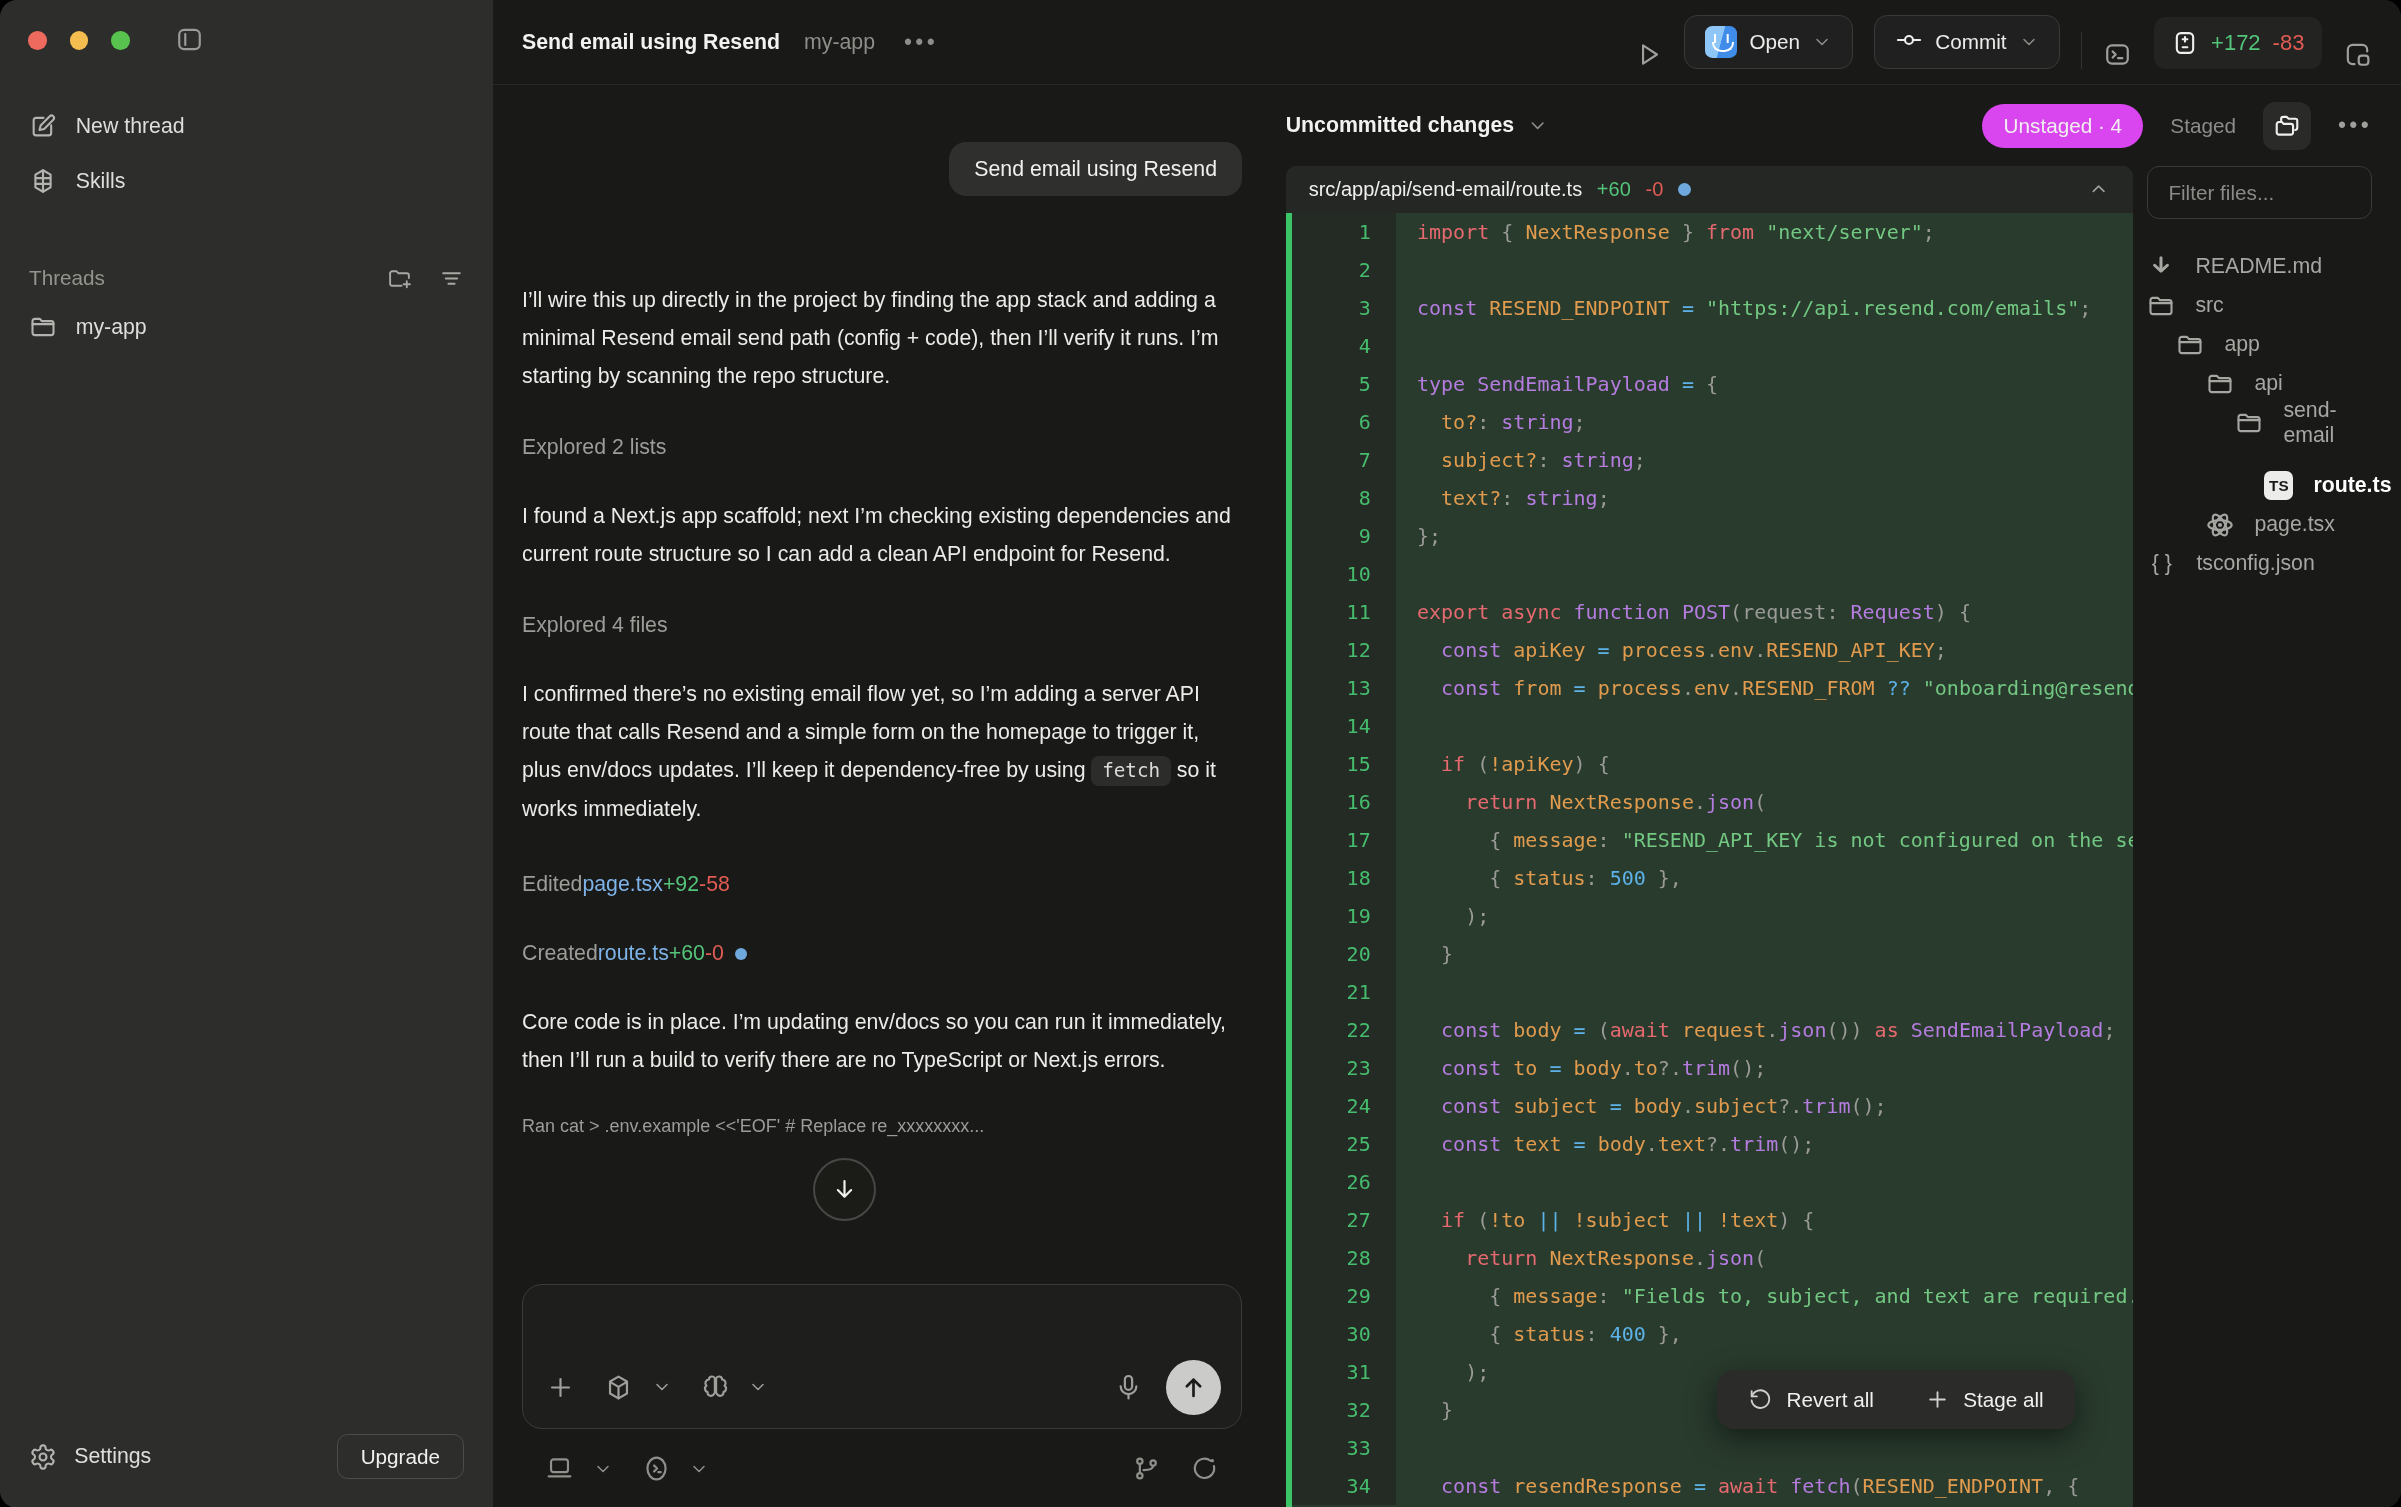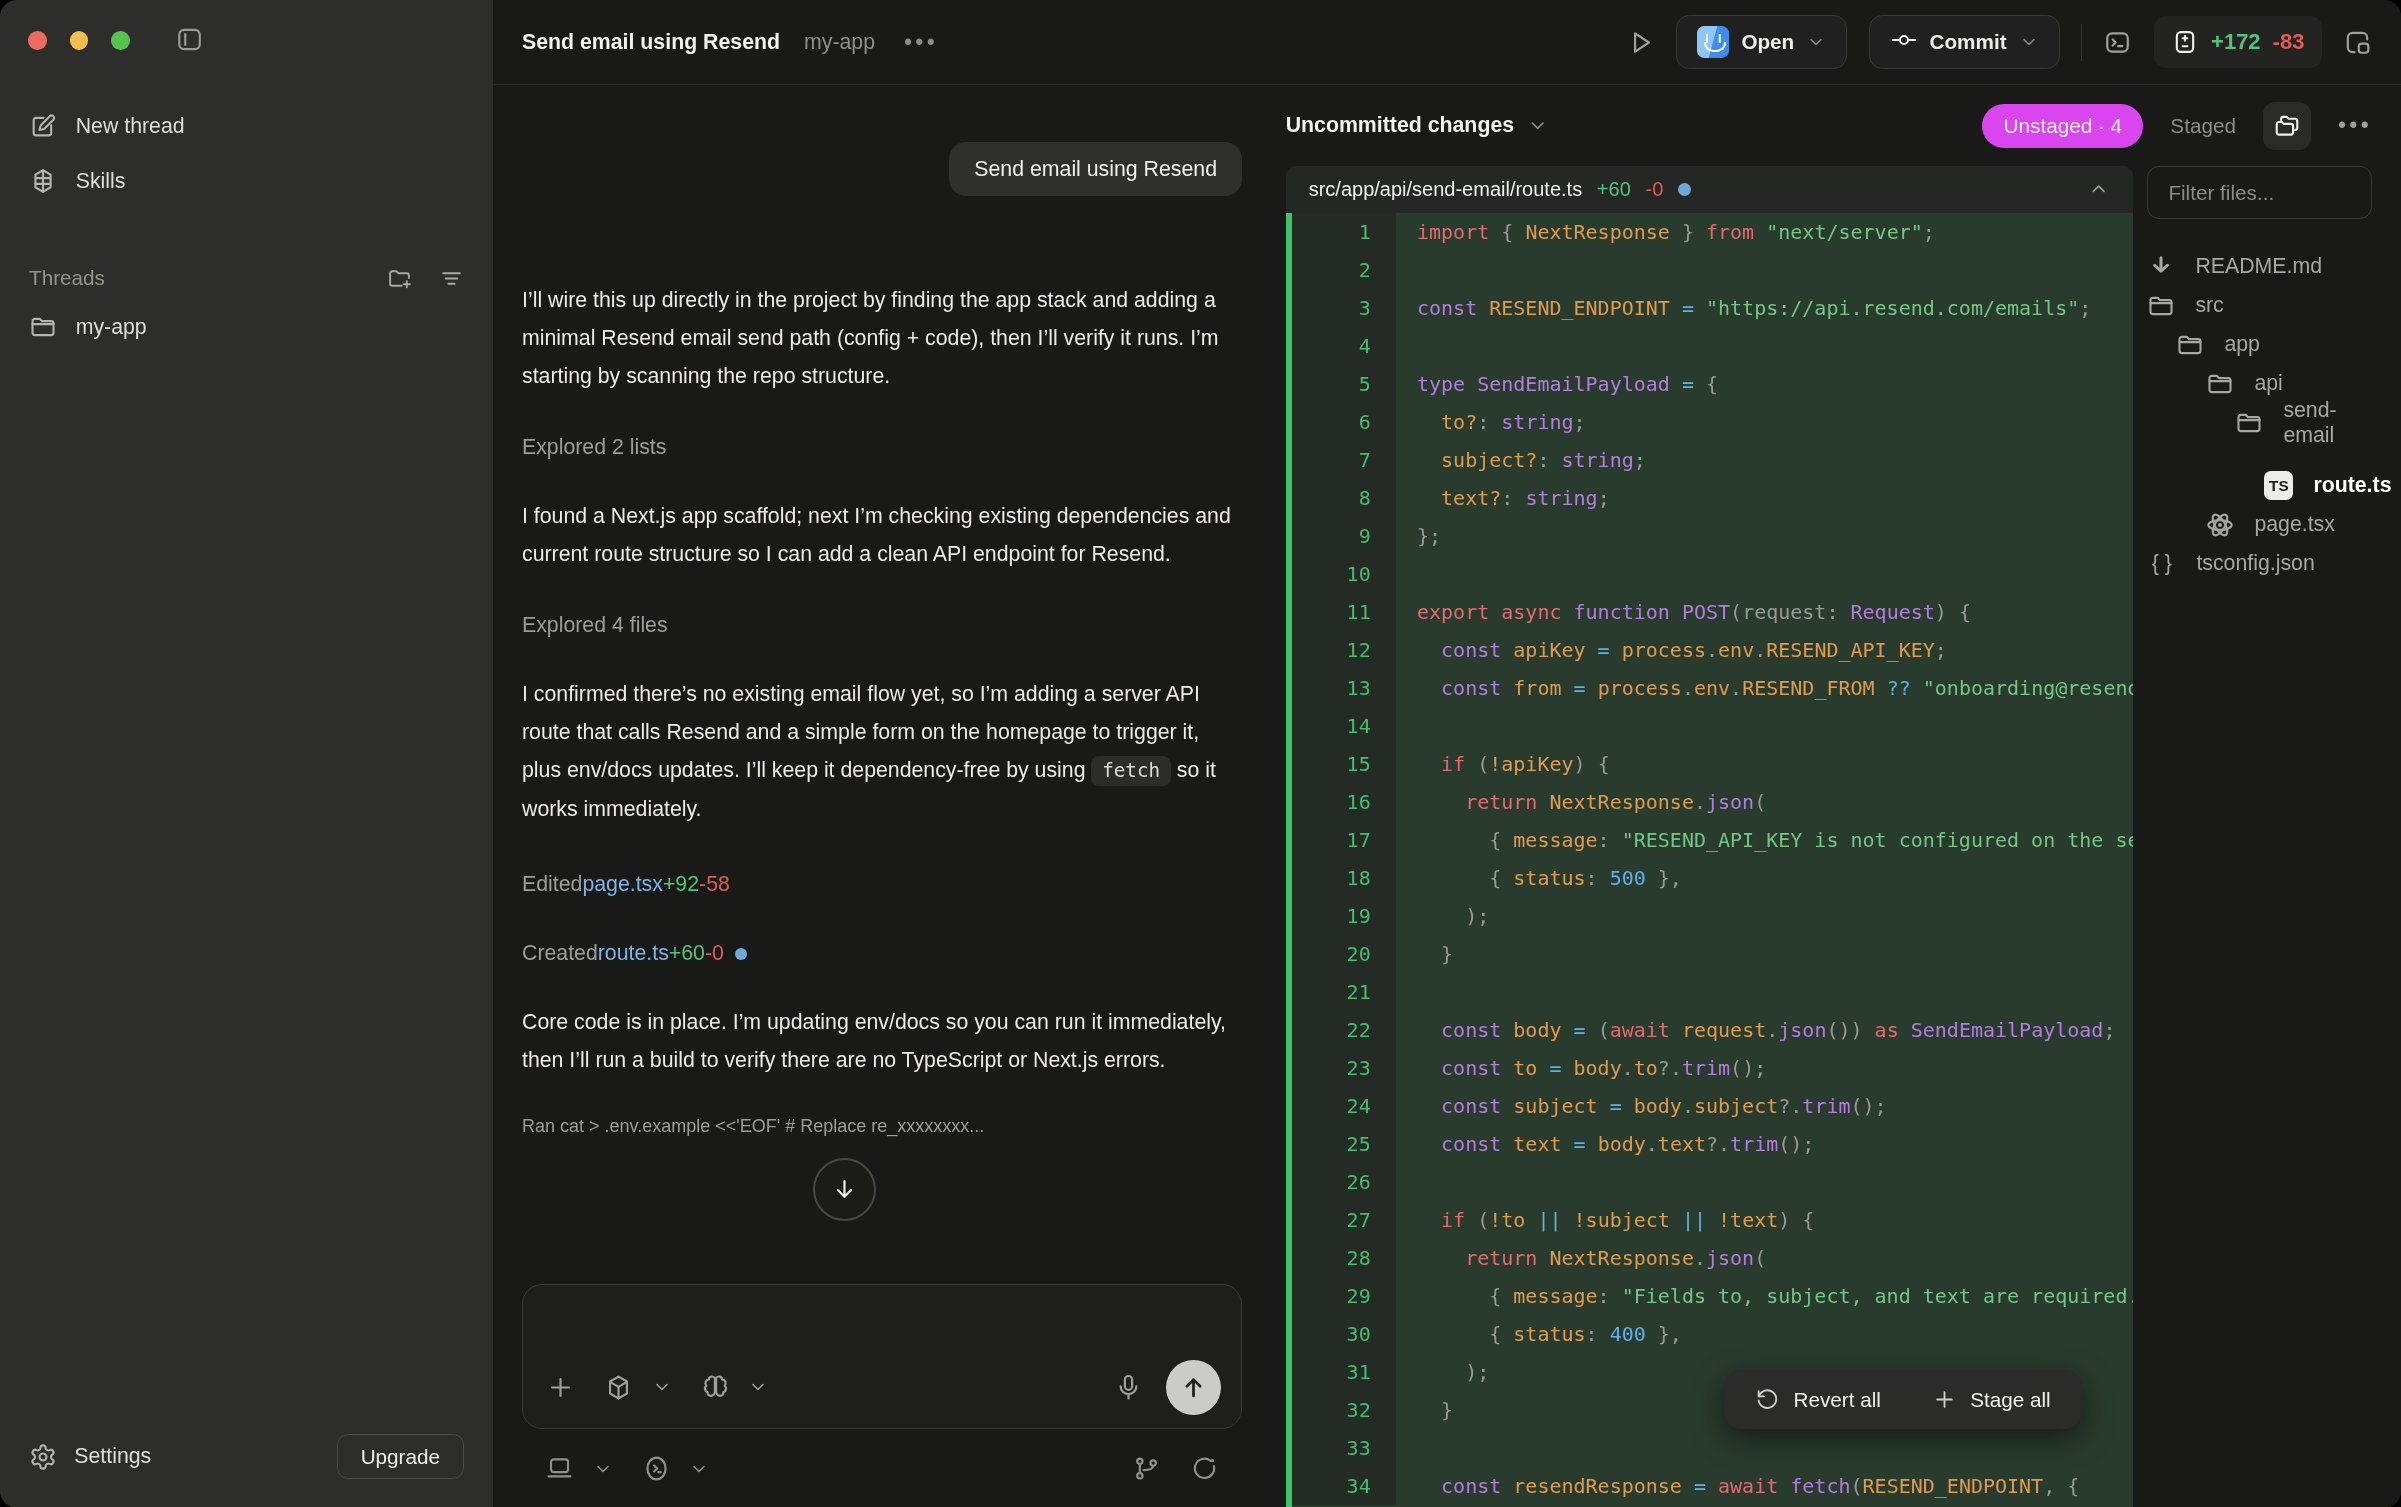--- a/index.html
+++ b/index.html
@@ -25,21 +25,21 @@
   .settings{display:flex;align-items:center;gap:17.3px;font-size:21.3px;color:#dededc;}
   .settings .ic{color:#b3b3b0;display:flex;}
   .settings .ic svg{width:28px;height:28px;}
   .upgrade{border:1.3px solid #4c4c4a;border-radius:10.7px;padding:9.3px 23px;font-size:20.7px;color:#f0f0ee;}
   
   .main{flex:1;display:flex;flex-direction:column;min-width:0;background:#191917;}
   .topbar{height:84px;flex:none;display:flex;align-items:center;padding:0 29px;border-bottom:1.3px solid #272725;}
   .tb-title{font-size:21.3px;font-weight:700;color:#f2f2f0;}
   .tb-project{font-size:21.3px;color:#8d8d8a;margin-left:24px;}
   .tb-dots{color:#8d8d8a;margin-left:29px;font-size:23px;letter-spacing:3.3px;}
-  .tb-right{margin-left:auto;display:flex;align-items:center;gap:21.3px;font-weight:bold;}
+  .tb-right{margin-left:auto;display:flex;align-items:flex-end;gap:21.3px;}
   .tb-ic{color:#9f9f9c;display:flex;}
   .tb-ic svg{width:29px;height:29px;}
   .pill-btn{display:flex;align-items:center;gap:12px;height:52px;padding:0 20px;border:1.3px solid #3a3a38;border-radius:13.3px;font-size:20.7px;color:#ececea;background:#202020;}
   .pill-btn .chev{color:#8d8d8a;display:flex;}
   .pill-btn .chev svg{width:20px;height:20px;}
   .finder{width:32px;height:32px;border-radius:7.3px;background:linear-gradient(105deg,#8ec6f7 49%,#3f8de9 51%);position:relative;flex:none;}
   .finder:before{content:"";position:absolute;left:8.7px;top:8px;width:0;height:9.3px;border-left:2px solid #fff;box-shadow:12.7px 0 0 #fff;}
   .finder:after{content:"";position:absolute;left:6.7px;top:16px;width:18px;height:8px;border:2px solid #fff;border-top:none;border-radius:0 0 9.3px 9.3px;}
   .commit-ic svg{width:28px;height:28px;}
   .vsep{width:1.3px;height:37px;background:#333331;}
@@ -90,21 +90,21 @@
   .diff-path{color:#f0f0ee;}
   .dot-blue{width:13.3px;height:13.3px;border-radius:50%;background:#6fa8dc;}
   .dh-chev{margin-left:auto;color:#9f9f9c;display:flex;}
   .dh-chev svg{width:21.3px;height:21.3px;}
   .code{flex:1;position:relative;overflow:hidden;font-family:"DejaVu Sans Mono",monospace;font-size:20px;}
   .accent{position:absolute;left:0;top:0;bottom:0;width:6.7px;background:#3cc468;z-index:2;}
   .cl{display:flex;height:38px;align-items:center;}
   .ln{width:110px;flex:none;height:100%;background:#242b24;color:#46bd6e;display:flex;align-items:center;justify-content:flex-end;padding-right:25px;box-sizing:border-box;}
   .ct{padding-left:21.3px;white-space:pre;}
   .sg-kw{color:#e5696f}.sg-pr{color:#b57ce0}.sg-id{color:#e09b4e}.sg-st{color:#72c882}.sg-op{color:#5db2e8}.sg-nu{color:#5db2e8}.sg-pu{color:#9a9a97}
-  .float-pill{position:absolute;right:51px;bottom:79px;height:59px;background:#2b2b29;border-radius:17.3px;display:flex;align-items:center;padding:0 31px;gap:51px;font-size:20.7px;color:#f0f0ee;box-shadow:0 9.3px 29px rgba(0,0,0,.5);z-index:4;}
+  .float-pill{position:absolute;right:58px;bottom:79px;height:59px;background:#2b2b29;border-radius:17.3px;display:flex;align-items:center;padding:0 31px;gap:51px;font-size:20.7px;color:#f0f0ee;box-shadow:0 9.3px 29px rgba(0,0,0,.5);z-index:4;}
   .fp-btn{display:flex;align-items:center;gap:13.3px;}
   .fp-btn svg{width:25px;height:25px;color:#cfcfcd;}
   
   .files{flex:1;min-width:0;display:flex;flex-direction:column;}
   .filter{height:53px;flex:none;border:1.3px solid #3a3a38;border-radius:12px;background:transparent;color:#ececea;font-size:20.7px;padding:0 20px;outline:none;font-family:inherit;margin-bottom:28px;box-sizing:border-box;width:100%;}
   .filter::placeholder{color:#8a8a87;}
   .tree-row{display:flex;align-items:center;gap:20px;height:39px;font-size:21.3px;color:#a6a6a3;}
   .tree-row.sel{color:#fff;font-weight:700;margin-top:24px;}
   .tree-row .tsvg{width:28px;height:28px;flex:none;fill:none;stroke:currentColor;stroke-width:1.8;stroke-linecap:round;stroke-linejoin:round;}
   .ts-badge{width:29px;height:29px;border-radius:6.7px;background:#ececea;color:#1b1b19;font-weight:700;font-size:15.3px;display:flex;align-items:center;justify-content:center;flex:none;}

